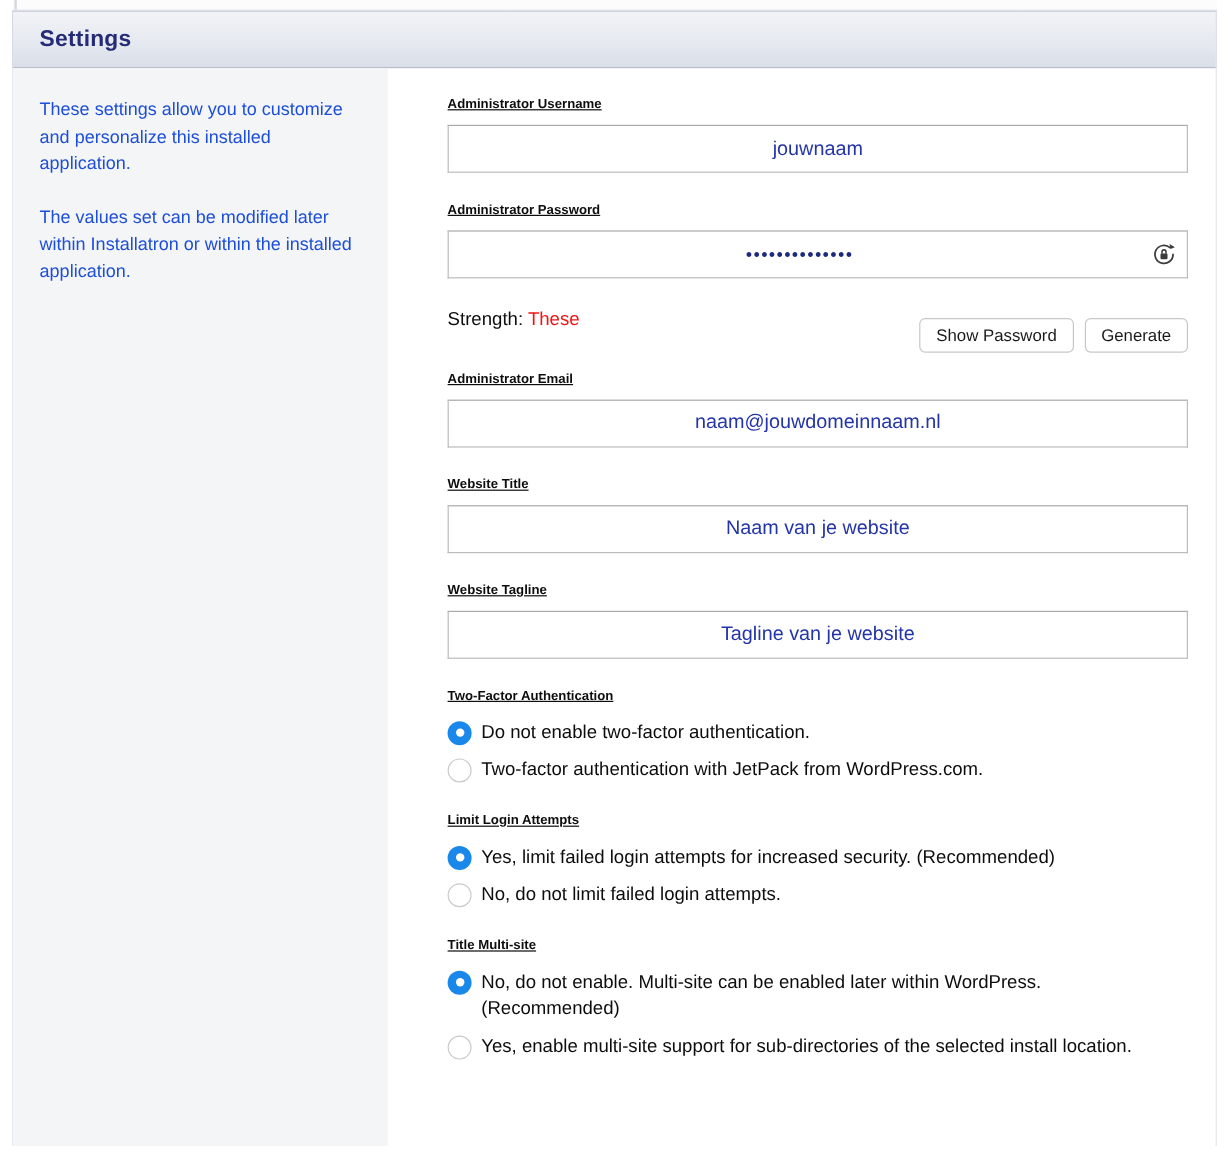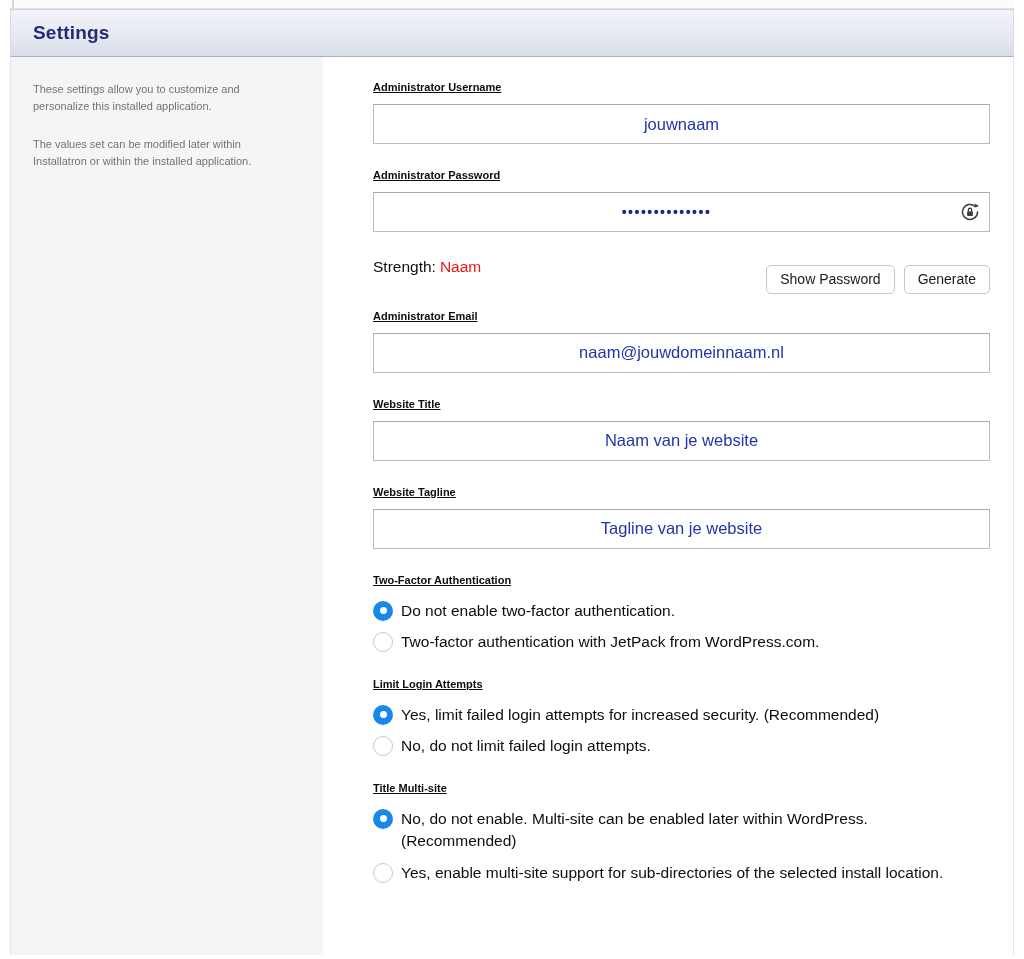--- a/index.html
+++ b/index.html
@@ -39,21 +39,21 @@
     border-left: 1px solid #e4e7ec;
     border-right: 1px solid #e4e7ec;
     display: flex;
   }
 
   .sidebar {
     width: 312px; background: #f4f5f7; flex-shrink: 0;
     padding: 24px 26px 0 22px;
   }
   .sidebar p {
-    color: #737373; font-size: 11px; line-height: 1.5; margin-bottom: 22px;
+    color: #1d4ed8; font-size: 15px; line-height: 1.5; margin-bottom: 22px;
   }
 
   .main {
     flex: 1; padding: 24px 23px 0 50px;
   }
 
   .field-label {
     font-size: 11px; font-weight: bold; color: #0d0d0d; margin-bottom: 11px; text-decoration: underline;
   }
   .field { margin-bottom: 25px; }
@@ -141,21 +141,21 @@
             <input class="text-input password-input" type="text" value="••••••••••••••" style="">
             <svg class="pw-icon" viewBox="0 0 24 24">
               <path d="M20.2 12a8.2 8.2 0 1 1-2.7-6.1" fill="none" stroke="#3c3c3c" stroke-width="1.6" stroke-linecap="round"></path>
               <polygon points="17.0,2.6 17.9,7.2 21.9,5.4" fill="#3c3c3c"></polygon>
               <path d="M10.2 11.3v-1.6a1.8 1.8 0 0 1 3.6 0v1.6" fill="none" stroke="#3c3c3c" stroke-width="1.4"></path>
               <rect x="8.8" y="11.2" width="6.4" height="5.2" rx="1" fill="#3c3c3c"></rect>
             </svg>
           </div>
           <div class="strength-row">
             <div class="strength-text">
-              <span>Strength:</span><span class="strength-value">Naam</span>
+              <span>Strength:</span><span class="strength-value">These</span>
             </div>
             <div class="btn-group">
               <button class="btn">Show Password</button>
               <button class="btn">Generate</button>
             </div>
           </div>
         </div>
 
         <div class="field">
           <div class="field-label">Administrator Email</div>

